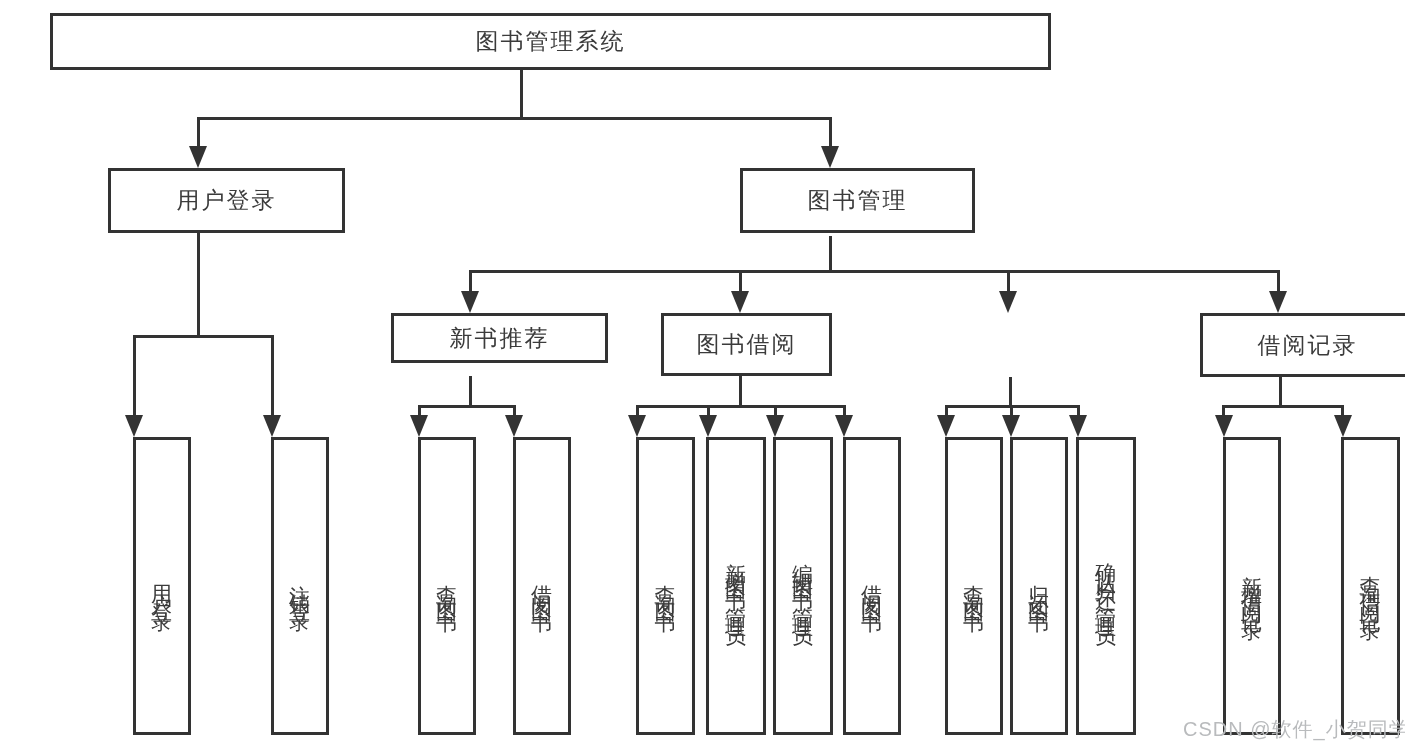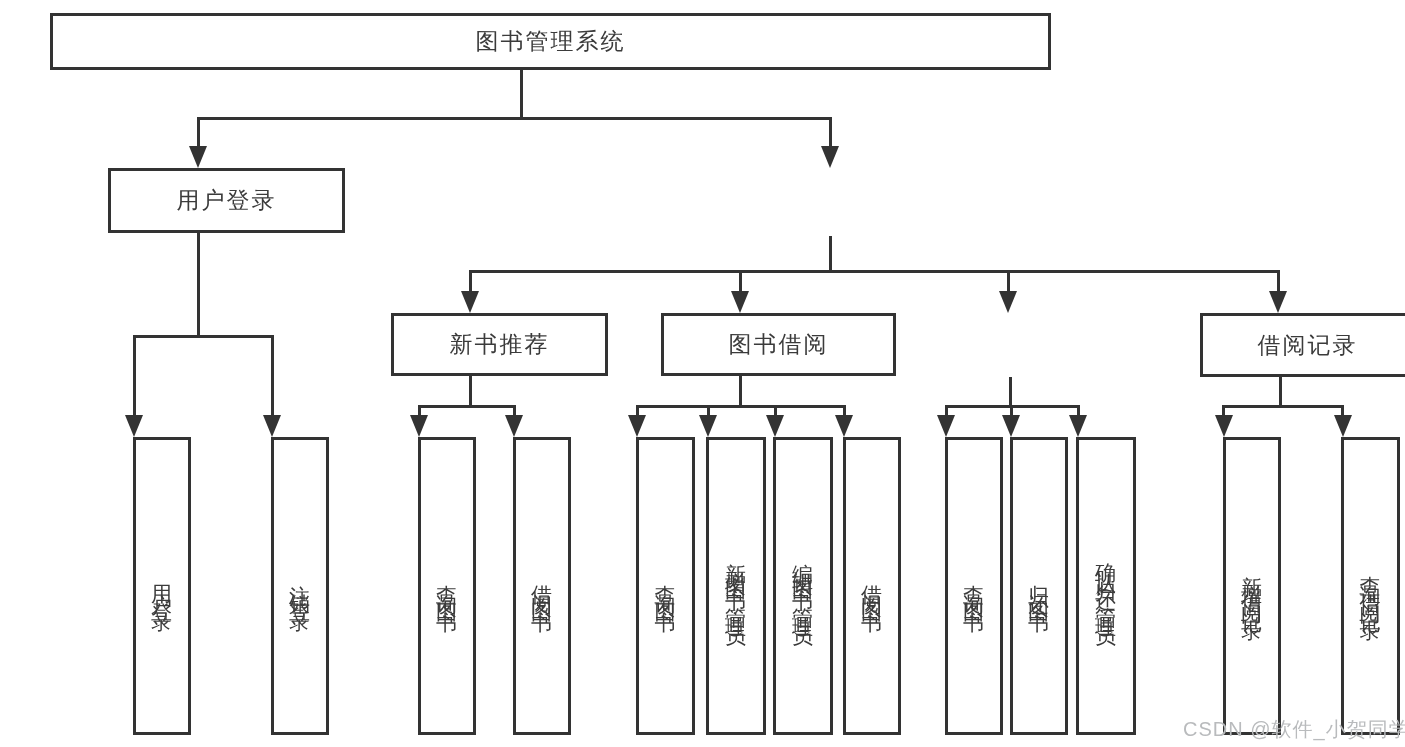--- a/index.html
+++ b/index.html
@@ -58,23 +58,24 @@
   }
 </style>
 </head>
 <body>
 
 <div id="stage">
 
   <div class="box" style="left:22px;top:13px;width:1001px;height:57px">图书管理系统</div>
 
   <div class="box" style="left:80px;top:168px;width:237px;height:65px">用户登录</div>
+  <div class="box" style="left:712px;top:168px;width:235px;height:65px">图书管理</div>
 
-  <div class="box" style="left:363px;top:313px;width:217px;height:63px">新书推荐</div>
-  <div class="box" style="left:633px;top:313px;width:235px;height:63px">图书借阅</div>
+  <div class="box" style="left:363px;top:313px;width:217px;height:50px">新书推荐</div>
+  <div class="box" style="left:633px;top:313px;width:171px;height:63px">图书借阅</div>
   <div class="box" style="left:1172px;top:313px;width:215px;height:64px">借阅记录</div>
 
   <div class="box vert" style="left:105px;top:437px;width:58px;height:298px">用户登录</div>
   <div class="box vert" style="left:243px;top:437px;width:58px;height:298px">注销登录</div>
 
   <div class="box vert" style="left:390px;top:437px;width:58px;height:298px">查询图书</div>
   <div class="box vert" style="left:485px;top:437px;width:58px;height:298px">借阅图书</div>
 
   <div class="box vert" style="left:608px;top:437px;width:59px;height:298px">查询图书</div>
   <div class="box vert" style="left:678px;top:437px;width:60px;height:298px">新增图书（管理员）</div>

